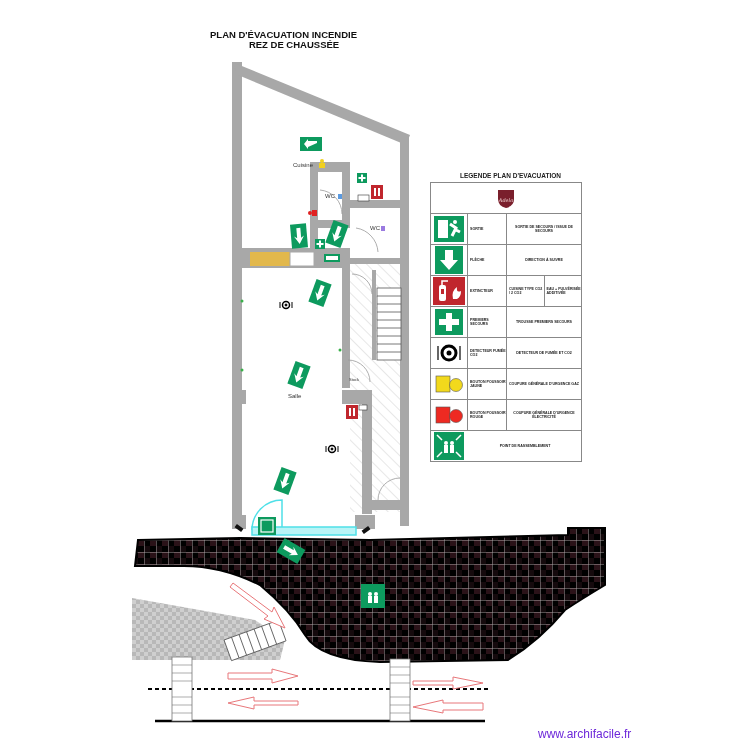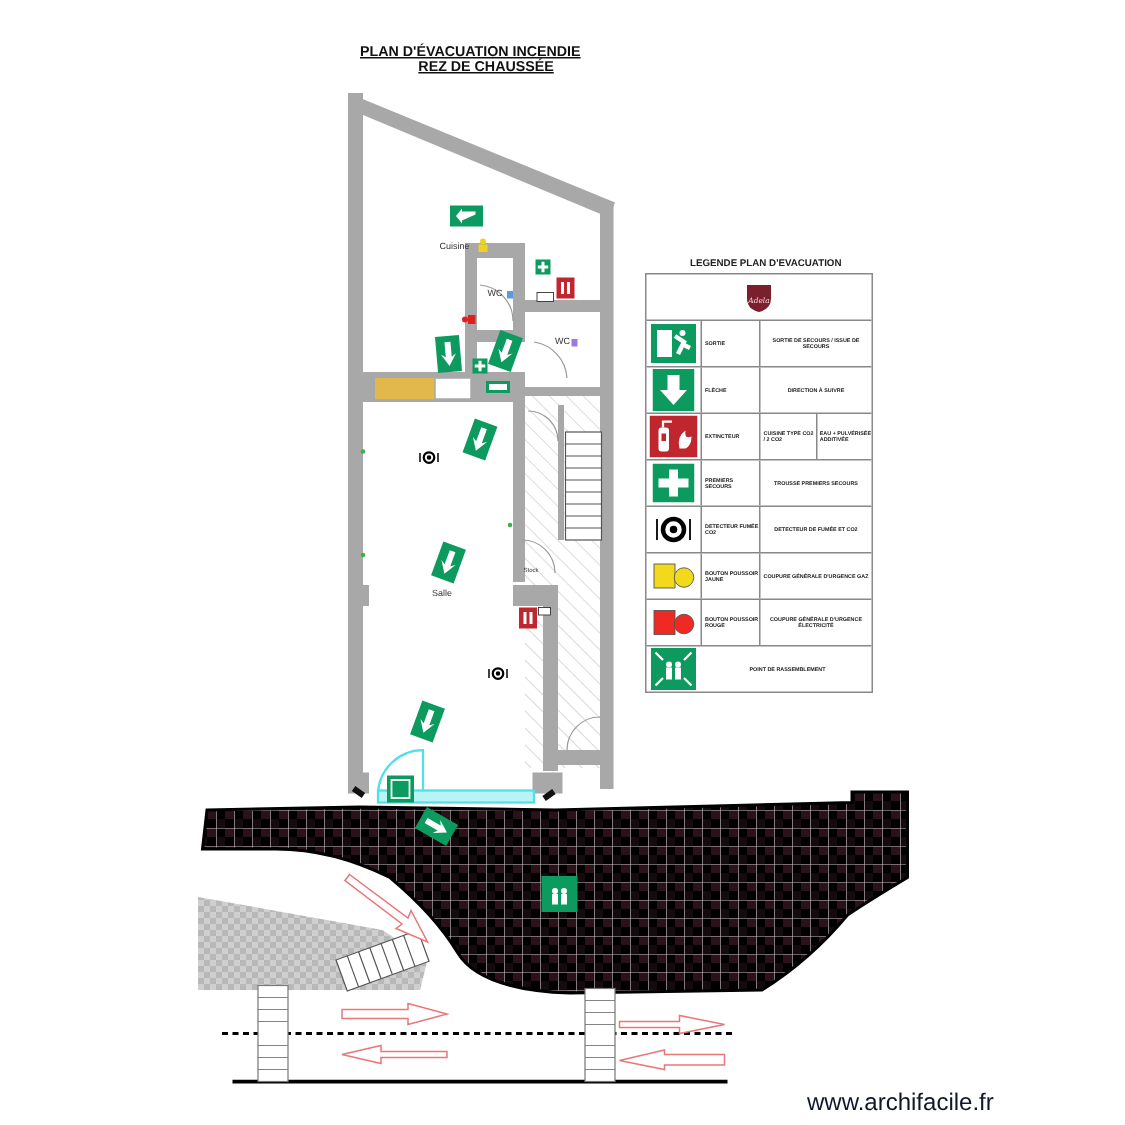--- a/index.html
+++ b/index.html
@@ -1,33 +1,33 @@
 <!DOCTYPE html>
 <html><head>
 <meta charset="utf-8">
 <style>
   html, body { margin:0; padding:0; background:#ffffff; }
   body { width:750px; height:750px; position:relative; overflow:hidden; font-family:"Liberation Sans", sans-serif; }
   #plan { position:absolute; left:0; top:0; }
-  .title { position:absolute; left:240px; top:30px; font-weight:bold; font-size:9.5px; color:#111; line-height:10px; letter-spacing:0px;text-decoration:underline; }
+  .title { position:absolute; left:210px; top:30px; font-weight:bold; font-size:9.5px; color:#111; line-height:10px; letter-spacing:0px; }
   .title .l2 { padding-left:21px;text-align:center; }
   .lbl { position:absolute; font-size:6px; color:#333; }
   .legend-title { position:absolute; left:460px; top:172px; font-size:6.5px; font-weight:bold; color:#222; }
   .legend { position:absolute; left:430px; top:182px; width:150px; border:1px solid #888; background:#fff; }
   .legend-logo { height:30px; border-bottom:1px solid #888; display:flex; justify-content:center; align-items:center; }
   .lrow { display:flex; border-bottom:1px solid #888; height:30px; }
   .lrow:last-child { border-bottom:none; }
   .licon { width:36px; flex:0 0 36px; display:flex; align-items:center; justify-content:center; border-right:1px solid #888; }
   .lname { width:36px; flex:0 0 36px; font-size:3.6px; color:#222; display:flex; align-items:center; padding-left:2px; border-right:1px solid #888; line-height:4px; font-weight:bold; }
   .ldesc { flex:1; font-size:3.6px; color:#222; display:flex; align-items:center; justify-content:center; text-align:center; line-height:4px; font-weight:bold; }
   .ldesc.split { justify-content:flex-start; }
   .ldesc .c1 { flex:1; padding-left:2px; text-align:left; height:100%; display:flex; align-items:center; border-right:1px solid #888; }
   .ldesc .c2 { flex:1; padding-left:2px; text-align:left; }
   .lname.wide { width:auto; flex:1; border-right:none; justify-content:center; }
-  .footer { position:absolute; left:538px; top:727px; font-size:16px; color:#0f172a; }
+  .footer { position:absolute; left:538px; top:727px; font-size:12px; color:#6d28d9; }
 </style>
 </head>
 <body>
 
 <svg id="plan" width="750" height="750" viewBox="0 0 750 750" xmlns="http://www.w3.org/2000/svg">
   <defs>
     <pattern id="checker" width="12" height="12" patternUnits="userSpaceOnUse">
       <rect width="12" height="12" fill="#150a0d"></rect>
       <rect width="6" height="6" fill="#000"></rect>
       <rect x="6" y="6" width="6" height="6" fill="#000"></rect>

